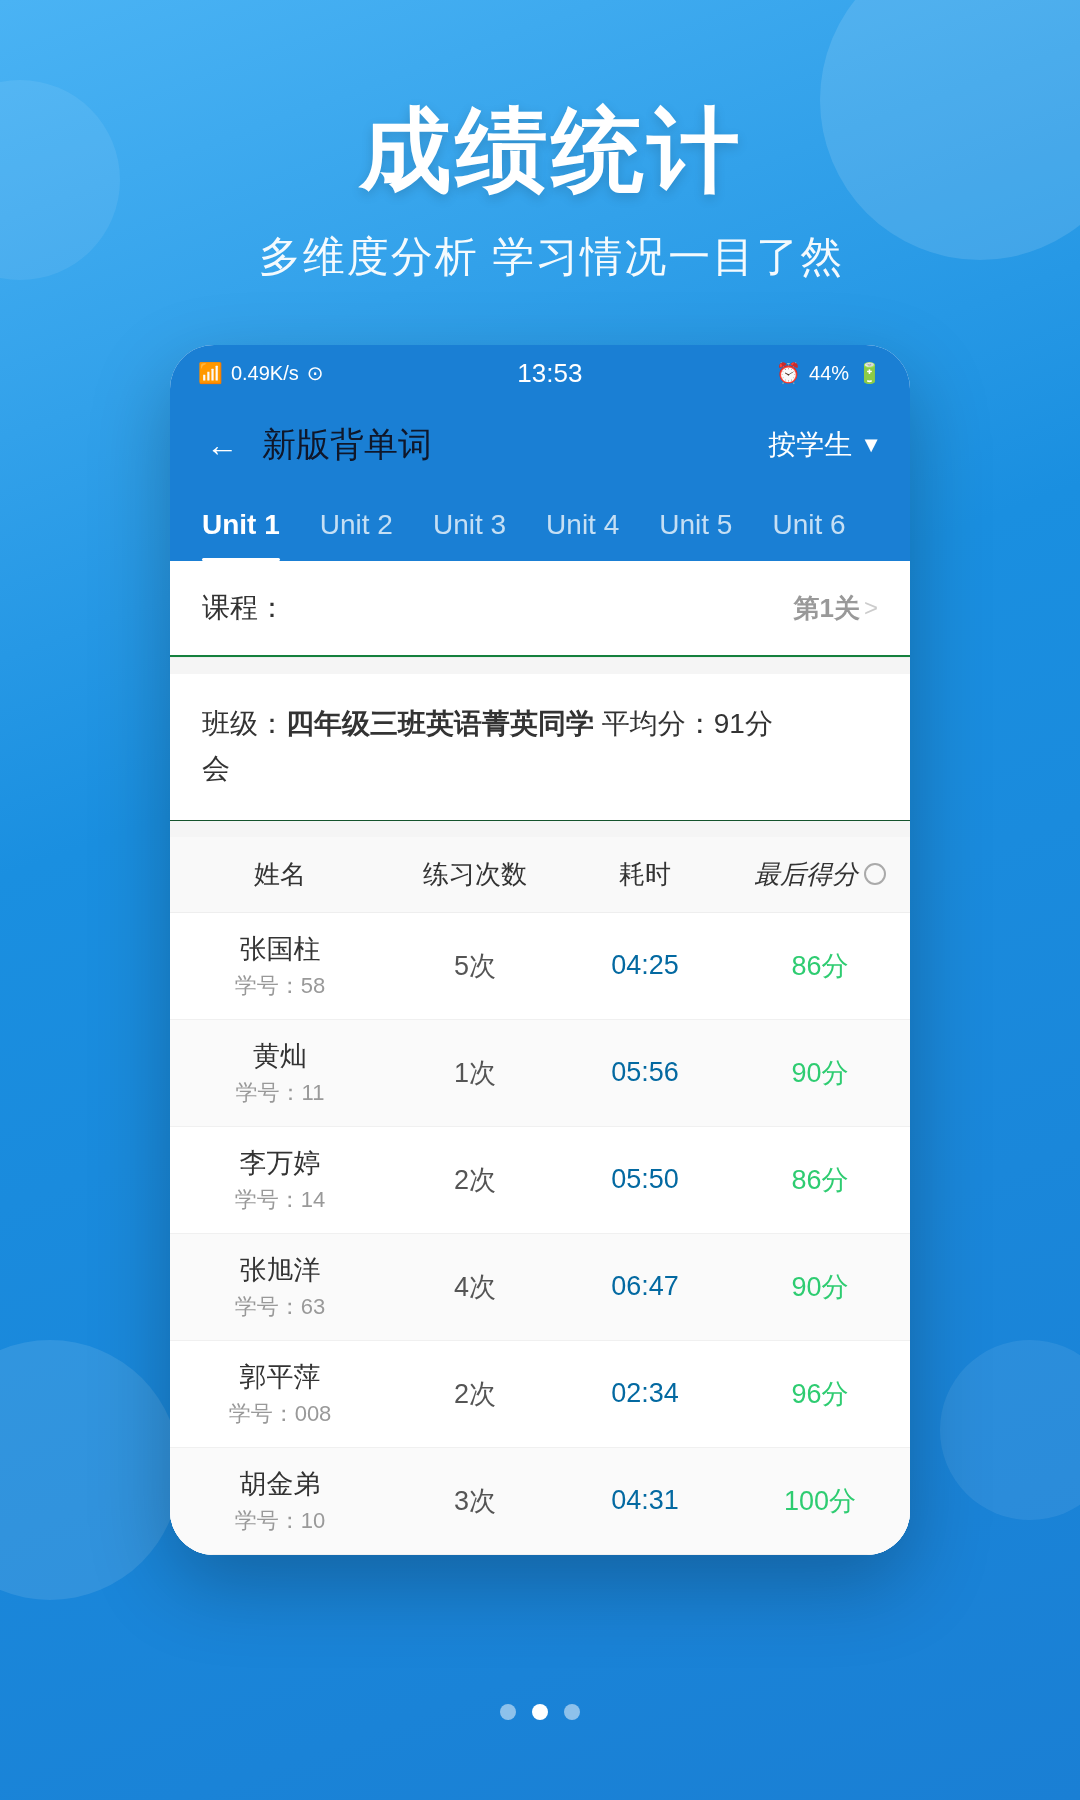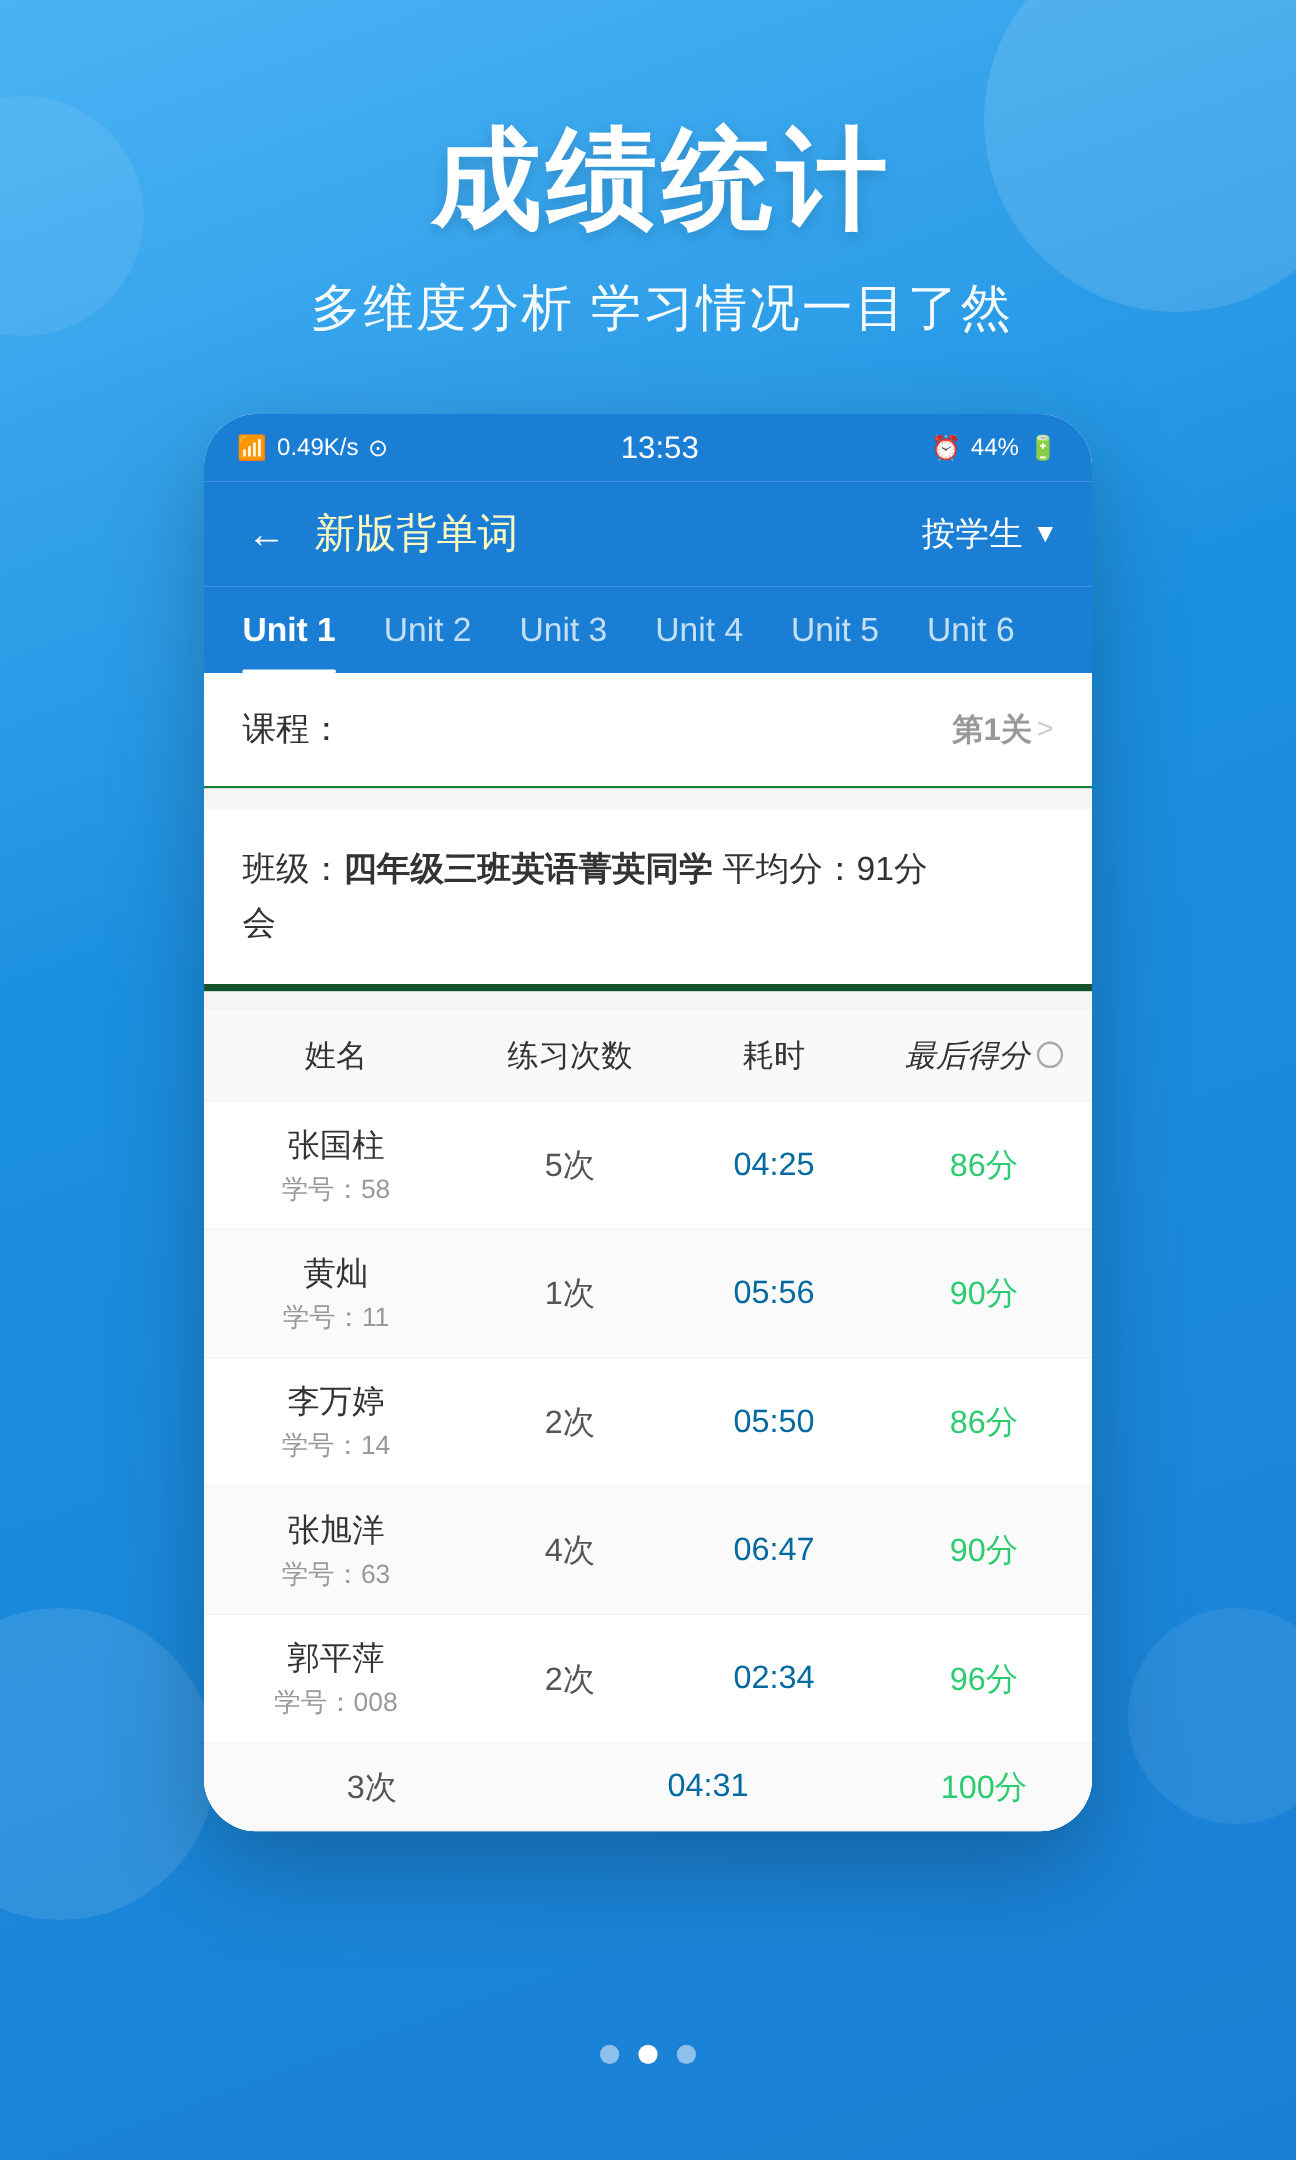--- a/index.html
+++ b/index.html
@@ -147,21 +147,21 @@
       padding: 0 28px;
       justify-content: space-between;
     }
     .nav-back {
       color: #fff;
       font-size: 32px;
       cursor: pointer;
       padding: 8px;
     }
     .nav-title {
-      color: #fef9c3;
+      color: #0f172a;
       font-size: 34px;
       font-weight: 500;
       flex: 1;
       text-align: left;
       margin-left: 16px;
     }
     .nav-right {
       display: flex;
       align-items: center;
       gap: 8px;
@@ -241,21 +241,21 @@
     .course-nav-arrow {
       color: #ccc;
       font-size: 24px;
     }
 
     
     .class-info {
       background: #fff;
       padding: 28px 32px;
       margin-top: 16px;
-      border-bottom: 6px solid #14532d;
+      border-bottom: 1px solid #14532d;
     }
     .class-info-text {
       font-size: 28px;
       color: #333;
       line-height: 1.6;
     }
     .class-name {
       font-weight: 600;
     }
     .avg-score {
@@ -498,20 +498,24 @@
           <div class="td-name">
             <div class="student-name">郭平萍</div>
             <div class="student-id">学号：008</div>
           </div>
           <div class="td-practice">2次</div>
           <div class="td-time">02:34</div>
           <div class="td-score">96分</div>
         </div>
 
         <div class="table-row">
+          <div class="td-name">
+            <div class="student-name">胡金弟</div>
+            <div class="student-id">学号：10</div>
+          </div>
           <div class="td-practice">3次</div>
           <div class="td-time">04:31</div>
           <div class="td-score">100分</div>
         </div>
 
       </div>
     </div>
 
   </div>
 </div>

